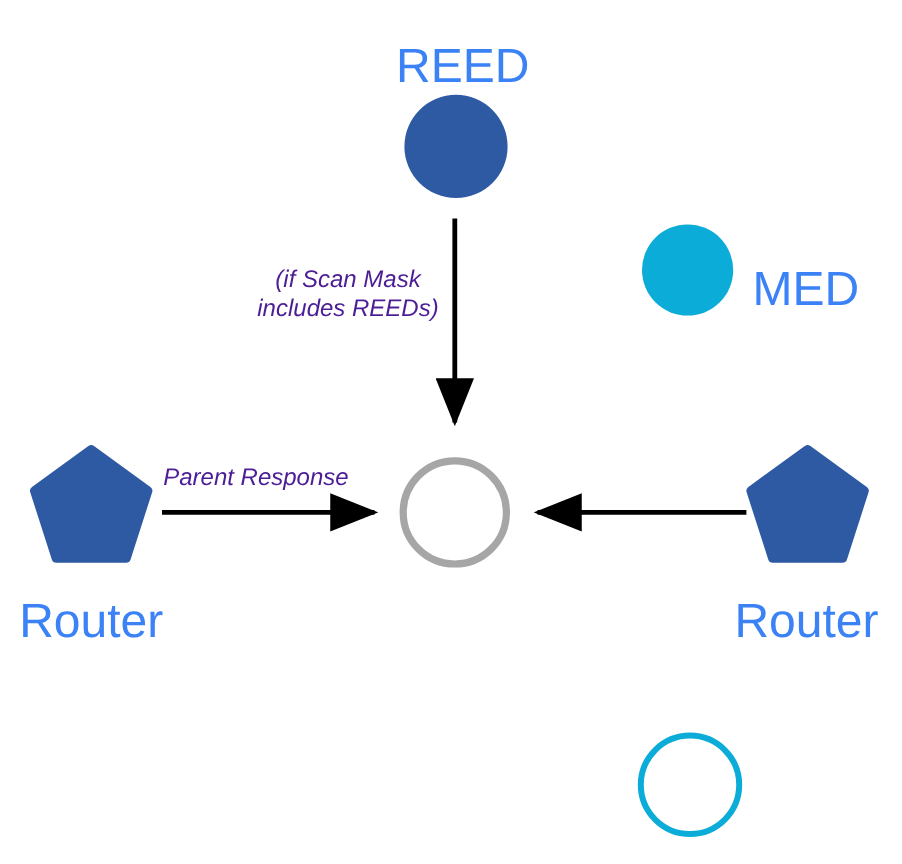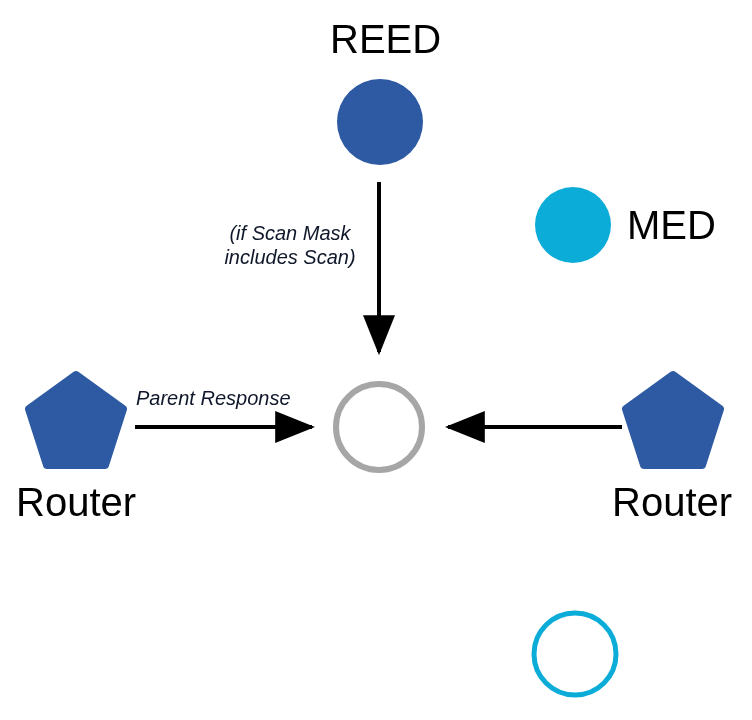--- a/index.html
+++ b/index.html
@@ -21,34 +21,35 @@
   #diagram-svg {
     position: absolute;
     left: 0;
     top: 0;
     width: 752px;
     height: 720px;
   }
   .node-label {
     position: absolute;
     font-family: "Liberation Sans", sans-serif;
-    color: #000000;
+    color: #3b82f6;
     white-space: nowrap;
     line-height: 1;
+    margin-top: 16px;
   }
   .label-xl {
     font-size: 40px;
     font-weight: 400;
   }
   .edge-label {
     position: absolute;
     font-family: "Liberation Sans", sans-serif;
     font-style: italic;
     font-size: 20px;
-    color: #0f172a;
+    color: #4c1d95;
     white-space: nowrap;
     line-height: 1.18;
   }
   .edge-label.multiline {
     text-align: center;
     white-space: normal;
     width: 200px;
   }
   #label-reed      { left: 330px; top: 19px; }
   #label-med       { left: 627px; top: 205px; }
@@ -96,16 +97,16 @@
 
   <div id="label-router-l" class="node-label label-xl">Router</div>
 
   <div id="label-router-r" class="node-label label-xl">Router</div>
 
 
   <div id="label-parent-response" class="edge-label">Parent Response</div>
 
   <div id="label-scan-mask" class="edge-label multiline">
     <span>(if Scan Mask</span><br>
-    <span>includes Scan)</span>
+    <span>includes REEDs)</span>
   </div>
 
 </div>
 
 </body></html>

